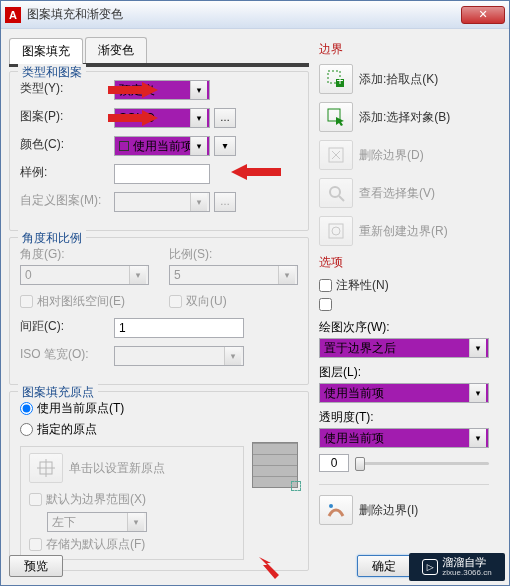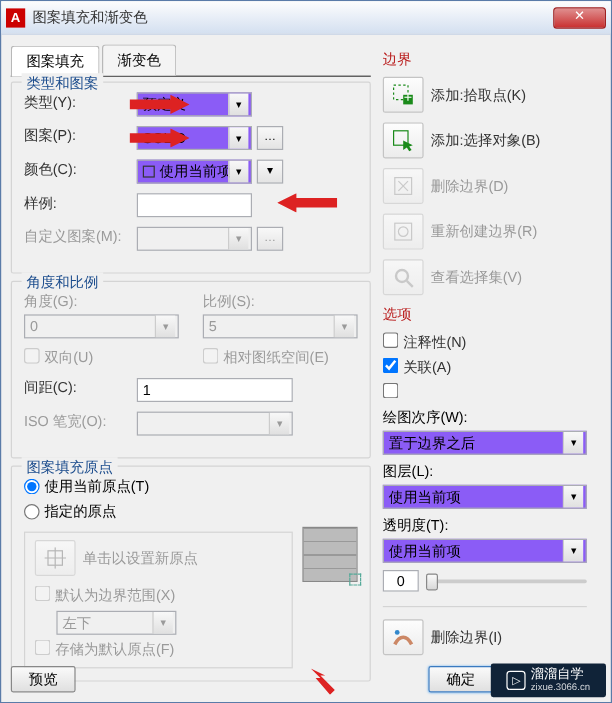--- a/index.html
+++ b/index.html
@@ -8,50 +8,50 @@
 .window { width: 510px; height: 586px; border: 1px solid #5a7ba8; background: #f0f0f0; position: relative; }
 .titlebar { height: 28px; background: linear-gradient(#fdfdfd, #e8eef7 50%, #d4e0f0); display: flex; align-items: center; padding: 0 4px; border-bottom: 1px solid #c8d4e6; }
 .titlebar .icon-a { width: 16px; height: 16px; background: #c00; color: #fff; display: flex; align-items: center; justify-content: center; font-weight: bold; font-size: 11px; margin-right: 6px; }
 .titlebar .title { flex: 1; color: #333; }
 .titlebar .closebtn { width: 44px; height: 18px; background: linear-gradient(#e09090, #c93030); border: 1px solid #a02020; border-radius: 3px; color: #fff; text-align: center; line-height: 14px; font-size: 11px; }
 
 .body { padding: 8px 8px 4px 8px; display: flex; gap: 10px; height: 518px; }
 .leftcol { width: 300px; }
 .rightcol { width: 170px; }
 
-.tabs { display: flex; border-bottom: 1px solid #404040; margin-bottom: 4px; }
+.tabs { display: flex; border-bottom: 4px solid #404040; margin-bottom: 4px; }
 .tab { padding: 4px 12px; border: 1px solid #b8b8b8; border-bottom: none; background: #f4f4f4; border-radius: 3px 3px 0 0; margin-right: 2px; }
 .tab.active { background: #fff; position: relative; top: 1px; }
 
 .group { border: 1px solid #d4d4d4; border-radius: 2px; padding: 8px 10px 10px 10px; margin-bottom: 6px; position: relative; background: #f0f0f0; }
 .group-title { position: absolute; top: -8px; left: 8px; background: #f0f0f0; padding: 0 4px; color: #1a4b8c; }
 
 .row { display: flex; align-items: flex-start; margin-bottom: 6px; min-height: 22px; }
 .row label { width: 94px; color: #333; }
 .row label.disabled { color: #9a9a9a; }
 .row .control { flex: 1; display: flex; align-items: center; gap: 4px; }
 
 select, input[type=text] { height: 20px; border: 1px solid #abadb3; background: #fff; padding: 0 4px; font-size: 12px; }
 input[type=text] { width: 96px; }
 
-.dd { width: 96px; height: 20px; border: 1px solid #abadb3; background: #8b5cf6; display: flex; align-items: center; padding: 0 4px; position: relative; }
+.dd { width: 96px; height: 20px; border: 1px solid #abadb3; background: #a21caf; display: flex; align-items: center; padding: 0 4px; position: relative; }
 .dd::after { content: "▾"; position: absolute; right: 2px; top: 0; width: 16px; height: 18px; background: linear-gradient(#f8f8f8,#e0e0e0); border-left: 1px solid #ccc; text-align: center; line-height: 18px; font-size: 9px; }
 .dd.disabled { background: #f0f0f0; color: #9a9a9a; }
 
 .smallbtn { width: 22px; height: 20px; border: 1px solid #abadb3; background: linear-gradient(#f8f8f8,#e4e4e4); text-align: center; line-height: 18px; font-size: 10px; }
 .smallbtn.disabled { color: #9a9a9a; }
 
 .sample { width: 96px; height: 20px; border: 1px solid #abadb3; background: #fff; }
 
 .twocol { display: flex; gap: 20px; }
 .twocol > div { flex: 1; }
 .sublabel { color: #333; margin-bottom: 2px; display: block; }
 .sublabel.disabled { color: #9a9a9a; }
 
-.chk { display: flex; gap: 4px; color: #333; }
+.chk { display: flex; align-items: center; gap: 4px; color: #333; }
 .chk.disabled { color: #9a9a9a; }
 input[type=checkbox] { width: 13px; height: 13px; }
 input[type=radio] { width: 13px; height: 13px; }
 
 .radio-row { display: flex; align-items: center; gap: 4px; margin-bottom: 4px; }
 
 .previewbox { width: 46px; height: 46px; border: 1px solid #888; display: inline-block; background: repeating-linear-gradient(0deg,#bbb 0,#bbb 10px,#999 10px,#999 11px), repeating-linear-gradient(90deg,transparent 0,transparent 22px,#999 22px,#999 23px); position: relative; margin-left: 8px; vertical-align: top;}
 .previewbox::after { content:""; position:absolute; right:-4px; bottom:-4px; width:8px; height:8px; border:1px dashed #5a9; }
 
 .iconbtn { width: 34px; height: 30px; border: 1px solid #c4c4c4; background: linear-gradient(#fdfdfd,#ececec); border-radius: 2px; display: flex; align-items: center; justify-content: center; margin-right: 6px; }
@@ -163,25 +163,25 @@
           <div>
             <span class="sublabel disabled">比例(S):</span>
             <div class="dd disabled" style="width:100%;">
                 <span>5</span>
               </div>
           </div>
         </div>
         <div class="twocol" style="margin-top:8px;">
           <div class="chk disabled">
               <input type="checkbox" disabled="" style="">
-              <span>双向(U)</span>
+              <span>相对图纸空间(E)</span>
             </div>
           <div class="chk disabled">
               <input type="checkbox" disabled="" style="">
-              <span>相对图纸空间(E)</span>
+              <span>双向(U)</span>
             </div>
         </div>
         <div class="row" style="margin-top:8px;">
           <label>间距(C):</label>
           <div class="control">
               <input type="text" style="width: 130px;" value="1">
             </div>
         </div>
         <div class="row">
           <label class="disabled">ISO 笔宽(O):</label>
@@ -257,44 +257,40 @@
             <svg width="20" height="20">
               <rect x="3" y="3" width="14" height="14" fill="none" stroke="#aaa"></rect>
               <path d="M6 6l8 8M14 6l-8 8" stroke="#aaa"></path>
             </svg>
           </div>
           <span class="rlabel disabled">删除边界(D)</span>
         </div>
       <div class="rrow">
           <div class="iconbtn disabled">
             <svg width="20" height="20">
+              <circle cx="9" cy="9" r="5" fill="none" stroke="#aaa" stroke-width="2"></circle>
+              <path d="M13 13l5 5" stroke="#aaa" stroke-width="2"></path>
+            </svg>
+          </div>
+          <span class="rlabel disabled">查看选择集(V)</span>
+        </div>
+      <div class="rrow">
+          <div class="iconbtn disabled">
+            <svg width="20" height="20">
               <rect x="3" y="3" width="14" height="14" fill="none" stroke="#aaa"></rect>
               <circle cx="10" cy="10" r="4" fill="none" stroke="#aaa"></circle>
             </svg>
           </div>
           <span class="rlabel disabled">重新创建边界(R)</span>
-        </div>
-      <div class="rrow">
-          <div class="iconbtn disabled">
-            <svg width="20" height="20">
-              <circle cx="9" cy="9" r="5" fill="none" stroke="#aaa" stroke-width="2"></circle>
-              <path d="M13 13l5 5" stroke="#aaa" stroke-width="2"></path>
-            </svg>
-          </div>
-          <span class="rlabel disabled">查看选择集(V)</span>
         </div>
 
       <div class="sect-title">选项</div>
       <div class="chk" style="margin-bottom:4px;">
           <input type="checkbox" style="">
           <span>注释性(N)</span>
-        </div>
-      <div class="chk" style="margin-bottom:4px;">
-          <input type="checkbox" checked="" style="">
-          <span>关联(A)</span>
         </div>
       <div class="chk" style="margin-bottom:8px;">
           <input type="checkbox" style="">
         </div>
 
       <div style="margin-bottom:2px;">绘图次序(W):</div>
       <div class="dd" style="width:100%;">
           <span>置于边界之后</span>
         </div>
 

